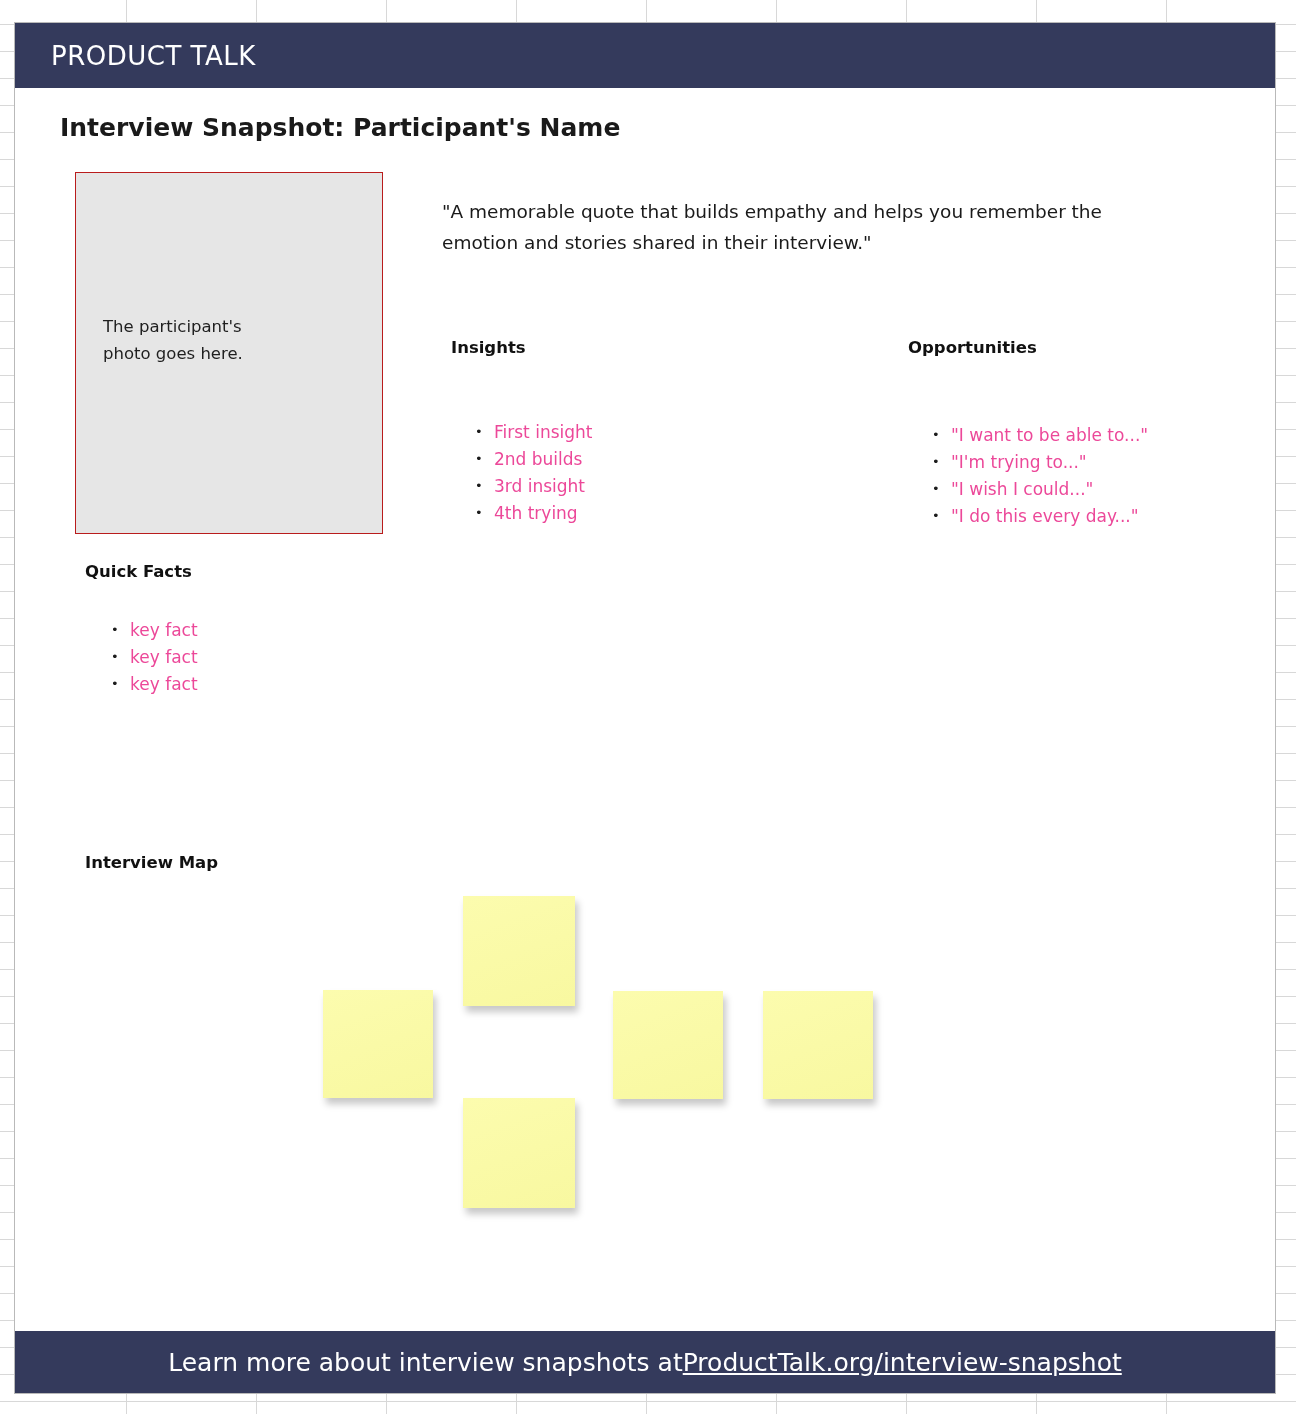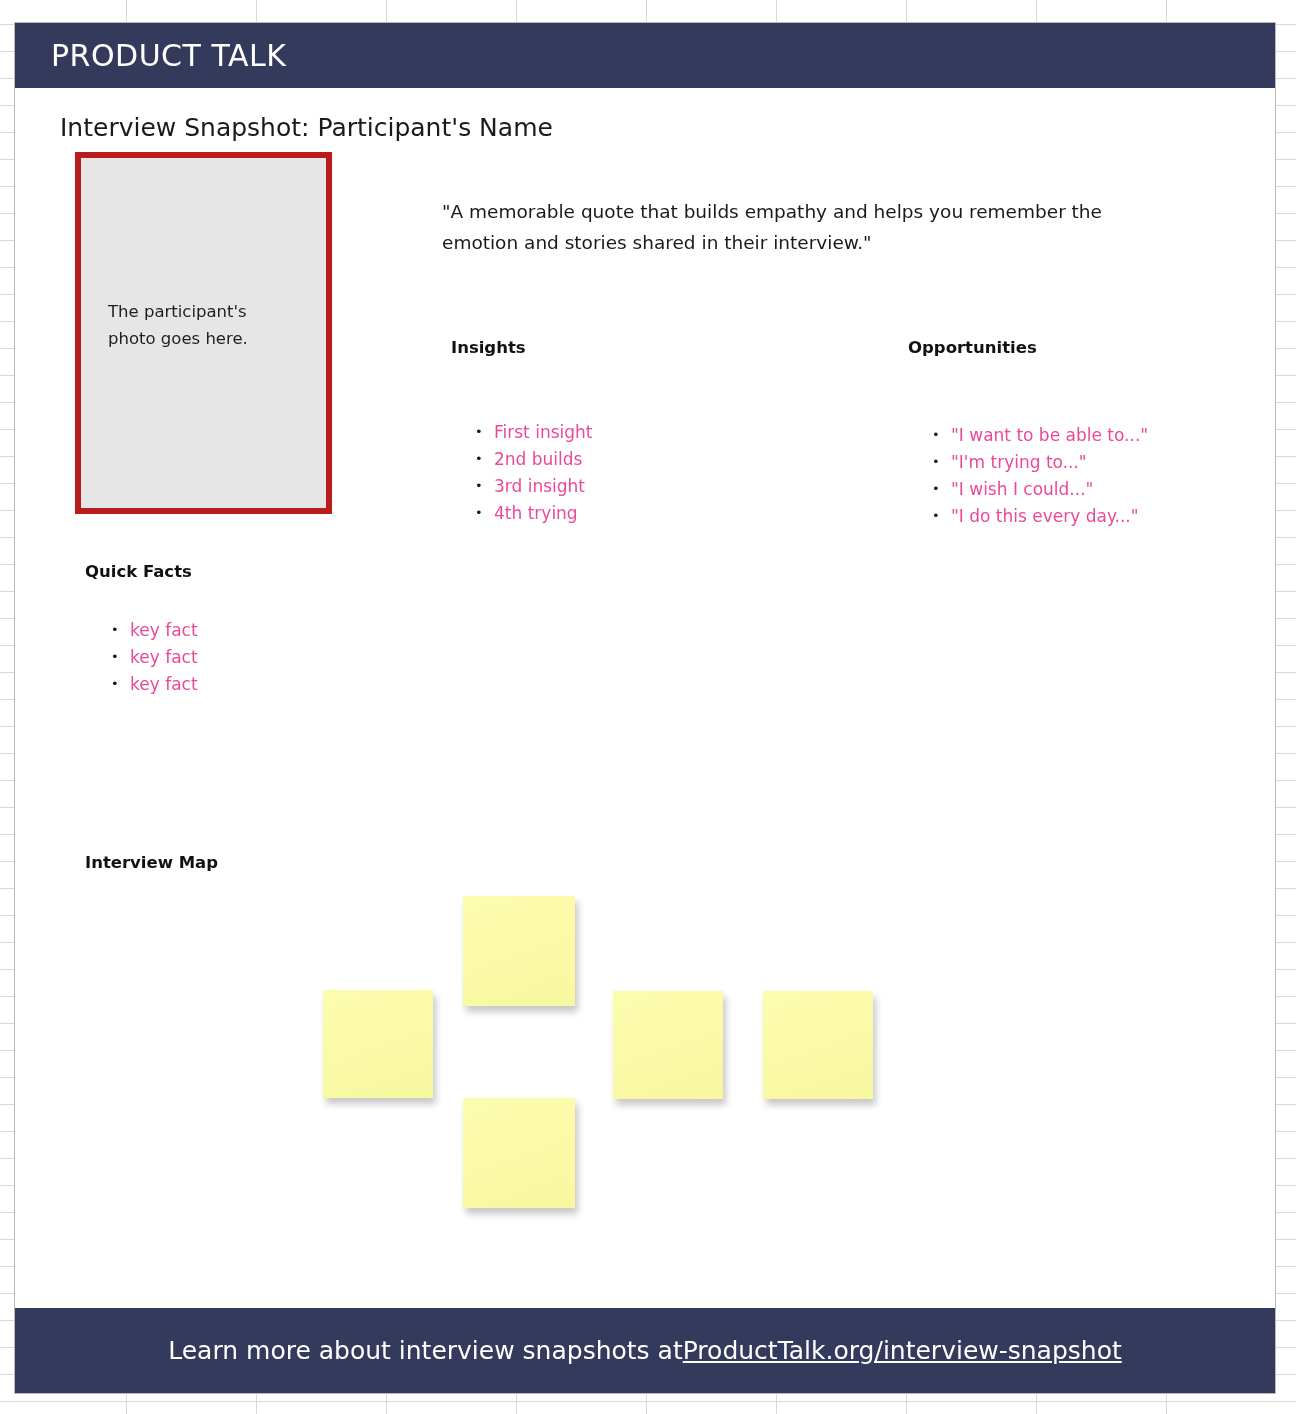--- a/index.html
+++ b/index.html
@@ -45,48 +45,48 @@
   .banner {
     height: 65px;
     background: #343a5c;
     display: flex;
     align-items: center;
     box-sizing: border-box;
     padding-left: 36px;
   }
   .banner-title {
     color: #ffffff;
-    font-size: 30px;
+    font-size: 26px;
     letter-spacing: 0.5px;
     font-family: "DejaVu Sans", sans-serif;
   }
 
   .body-area {
     position: relative;
     height: 1240px;
     background: #ffffff;
   }
 
   .page-title {
     position: absolute;
     left: 45px;
     top: 25px;
     font-size: 25px;
-    font-weight: normal;
+    font-weight: bold;
     color: #1a1a1a;
   }
 
   .photo-box {
     position: absolute;
     left: 60px;
-    top: 64px;
-    width: 257px;
+    top: 84px;
+    width: 308px;
     height: 362px;
     background: #e6e6e6;
-    border: 6px solid #b91c1c;
+    border: 1px solid #b91c1c;
     box-sizing: border-box;
   }
   .photo-text {
     position: absolute;
     left: 27px;
     top: 140px;
     width: 190px;
     font-size: 16.5px;
     line-height: 27px;
     color: #1f1f1f;
@@ -150,21 +150,21 @@
   .note.n2 { left: 308px; top: 902px; width: 110px; height: 108px; }
   .note.n3 { left: 598px; top: 903px; width: 110px; height: 108px; }
   .note.n4 { left: 748px; top: 903px; width: 110px; height: 108px; }
   .note.n5 { left: 448px; top: 1010px; width: 112px; height: 110px; }
 
   .footer {
     position: absolute;
     left: 0;
     bottom: 0;
     width: 100%;
-    height: 85px;
+    height: 62px;
     background: #343a5c;
     display: flex;
     align-items: center;
     justify-content: center;
     box-sizing: border-box;
   }
   .footer-text {
     color: #ffffff;
     font-size: 25px;
   }

